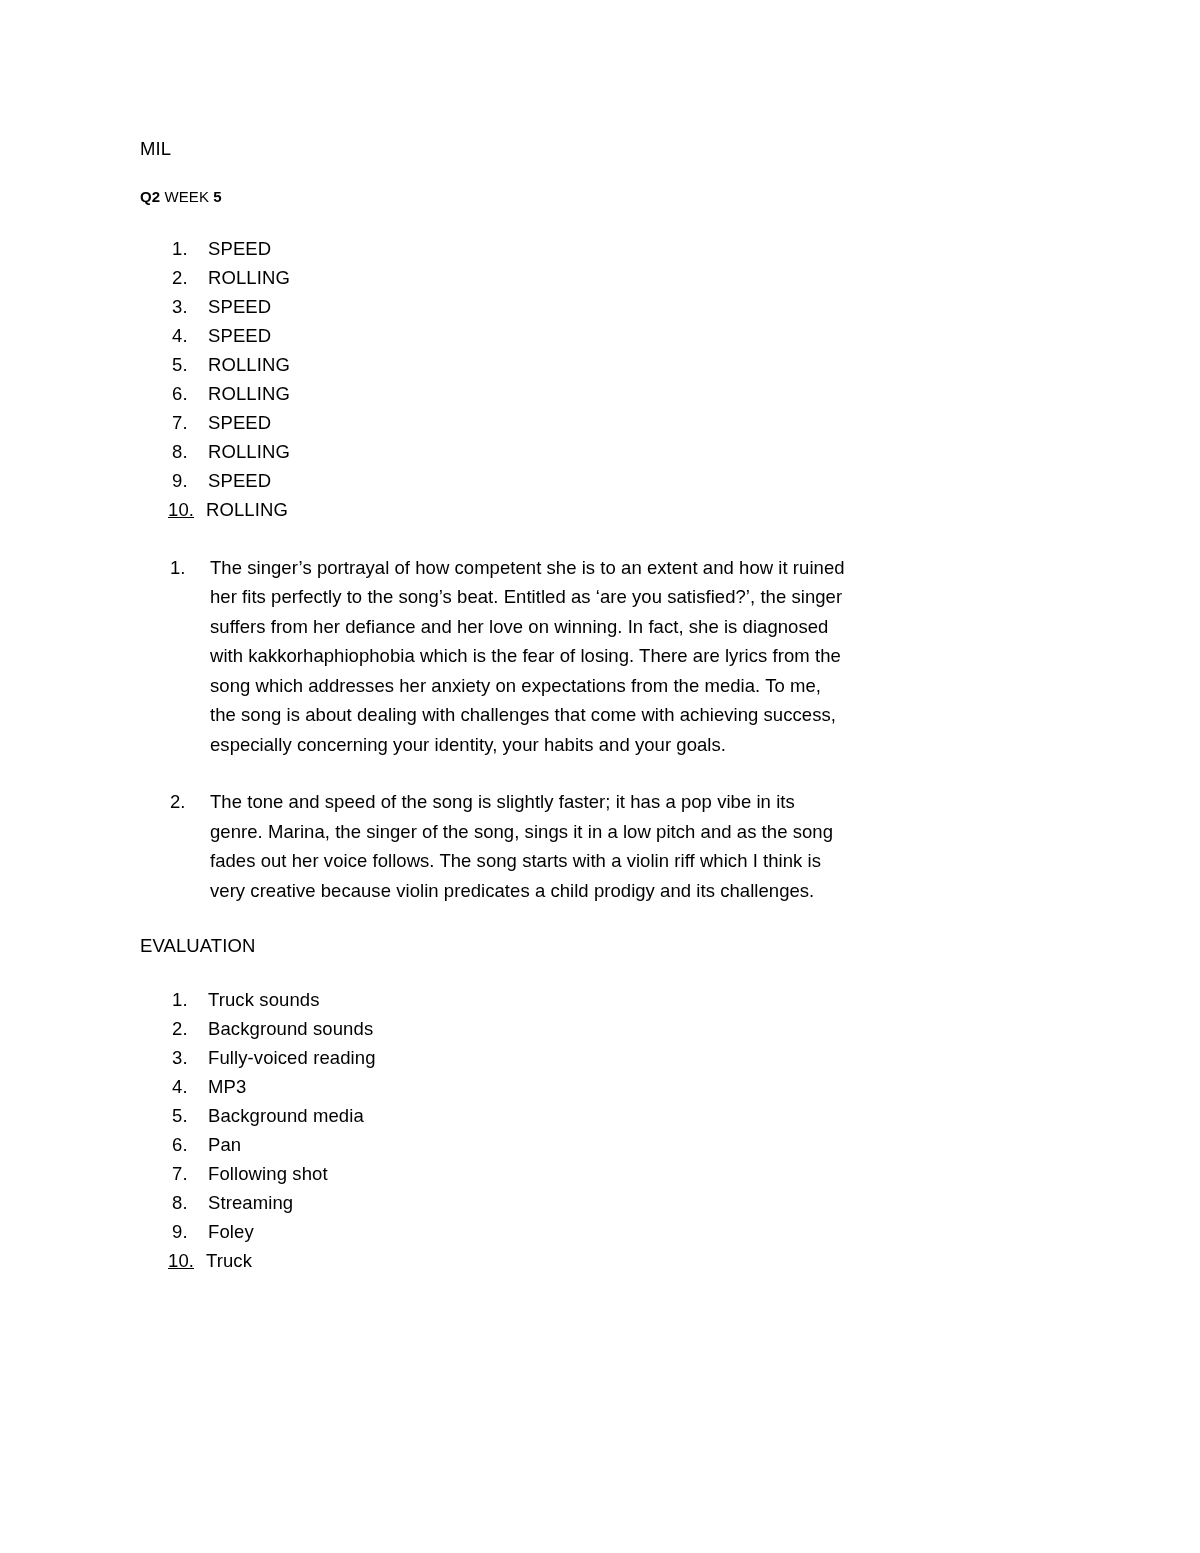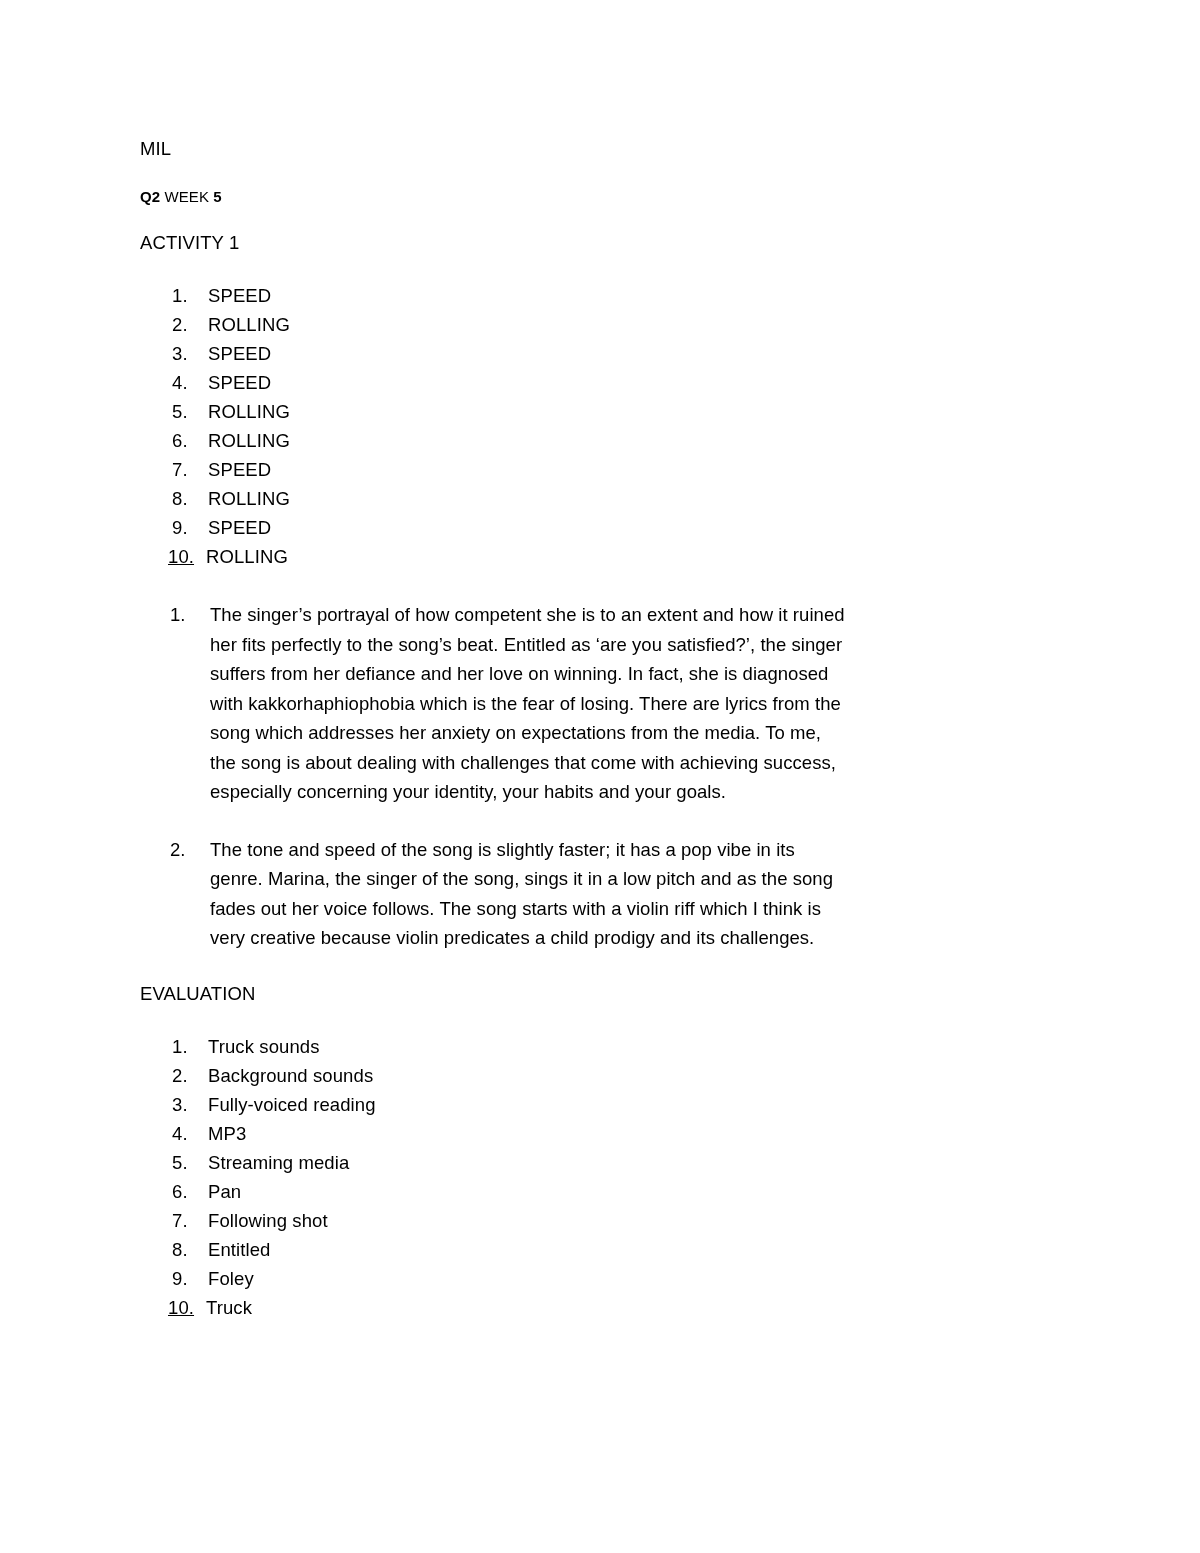--- a/index.html
+++ b/index.html
@@ -93,21 +93,20 @@
 </style>
 </head>
 <body>
 
 <div class="page">
 
   <p class="para">MIL</p>
 
   <p class="heading-line"><b>Q2</b><span> WEEK </span><b>5</b></p>
 
-  <p class="para">ACTIVITY 1</p>
 
   <ol class="numlist">
     <li><span class="num">1.</span><span>SPEED</span></li>
     <li><span class="num">2.</span><span>ROLLING</span></li>
     <li><span class="num">3.</span><span>SPEED</span></li>
     <li><span class="num">4.</span><span>SPEED</span></li>
     <li><span class="num">5.</span><span>ROLLING</span></li>
     <li><span class="num">6.</span><span>ROLLING</span></li>
     <li><span class="num">7.</span><span>SPEED</span></li>
     <li><span class="num">8.</span><span>ROLLING</span></li>
@@ -123,21 +122,21 @@
 
   <div class="gap-before-eval"></div>
 
   <p class="para">EVALUATION</p>
 
   <ol class="numlist">
     <li><span class="num">1.</span><span>Truck sounds</span></li>
     <li><span class="num">2.</span><span>Background sounds</span></li>
     <li><span class="num">3.</span><span>Fully-voiced reading</span></li>
     <li><span class="num">4.</span><span>MP3</span></li>
-    <li><span class="num">5.</span><span>Streaming media</span></li>
+    <li><span class="num">5.</span><span>Background media</span></li>
     <li><span class="num">6.</span><span>Pan</span></li>
     <li><span class="num">7.</span><span>Following shot</span></li>
-    <li><span class="num">8.</span><span>Entitled</span></li>
+    <li><span class="num">8.</span><span>Streaming</span></li>
     <li><span class="num">9.</span><span>Foley</span></li>
     <li class="wide"><span class="num">10.</span><span>Truck</span></li>
   </ol>
 
 </div>
 
 </body></html>

